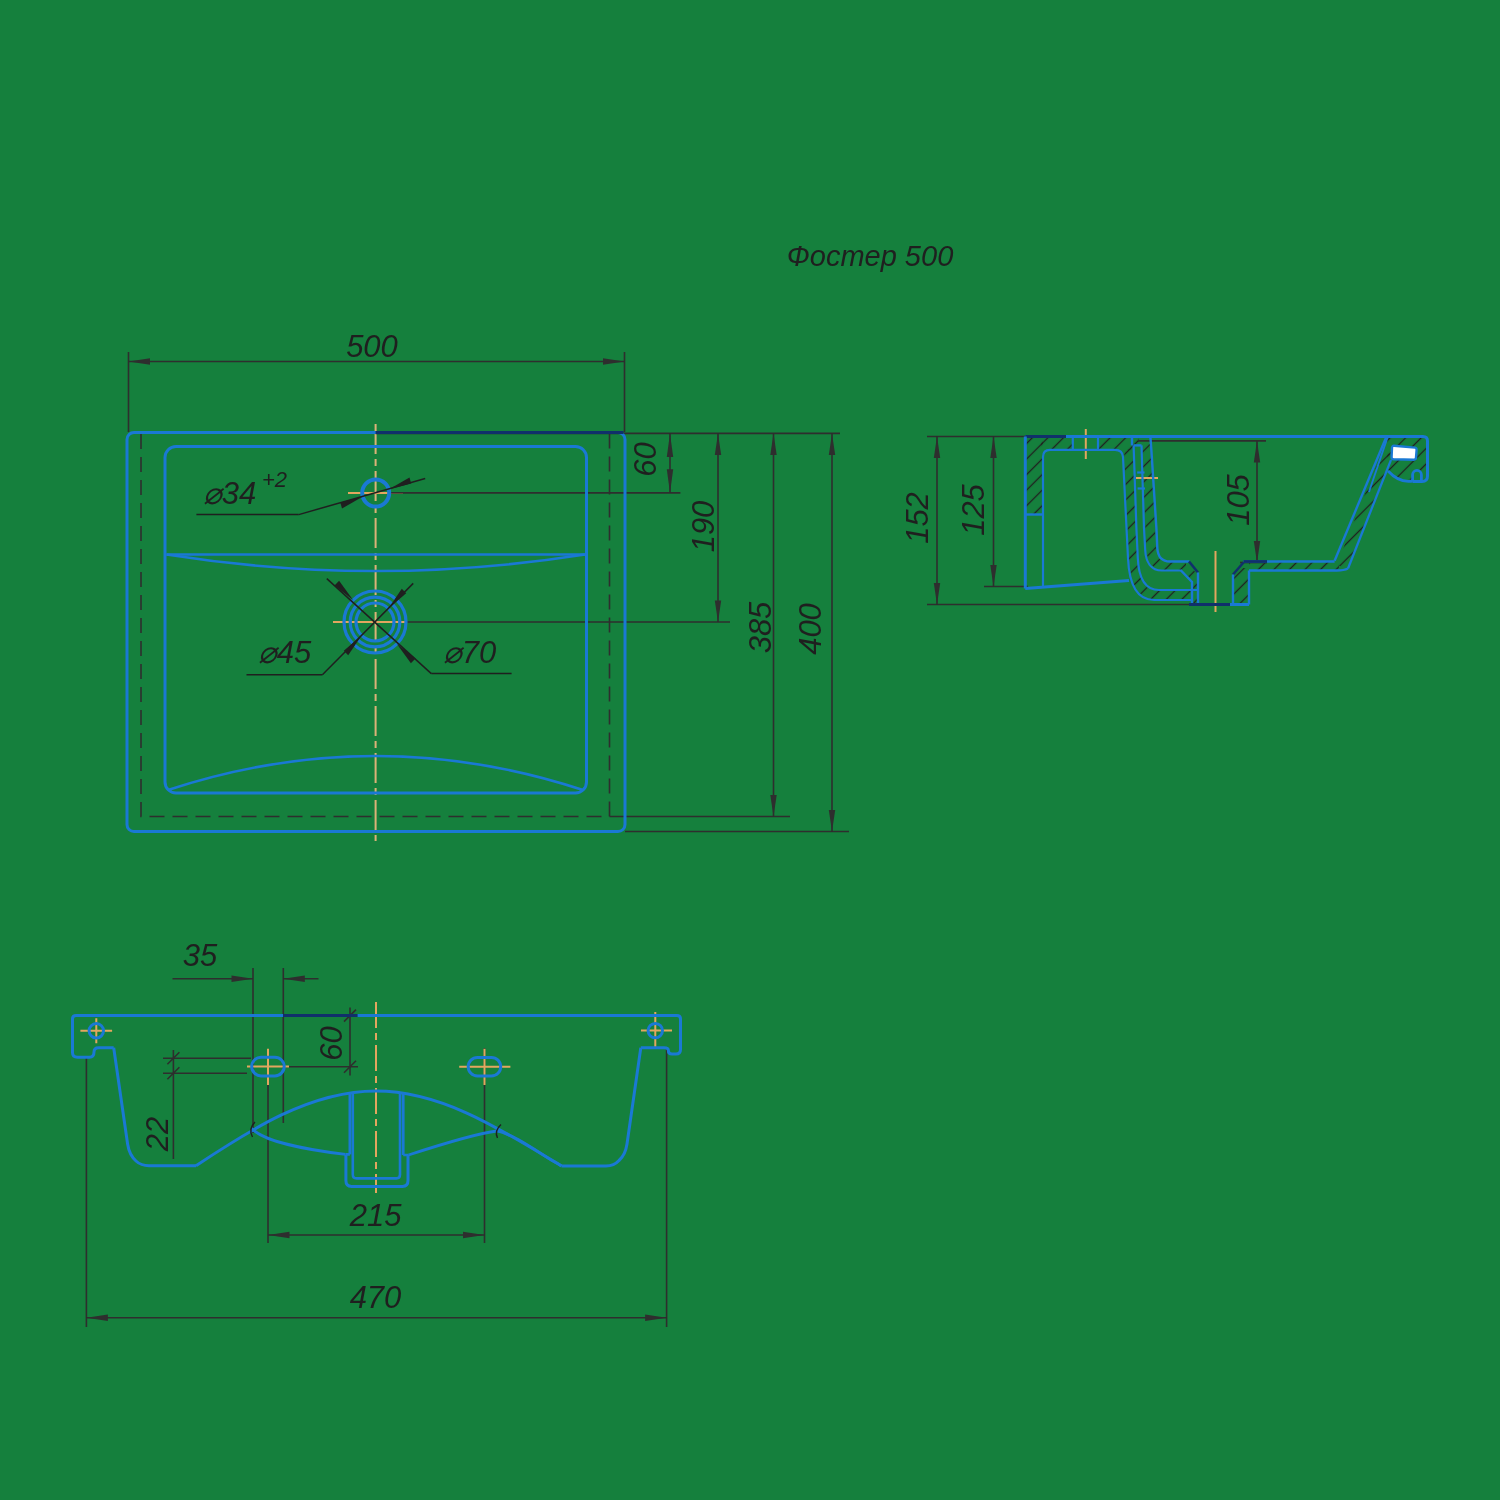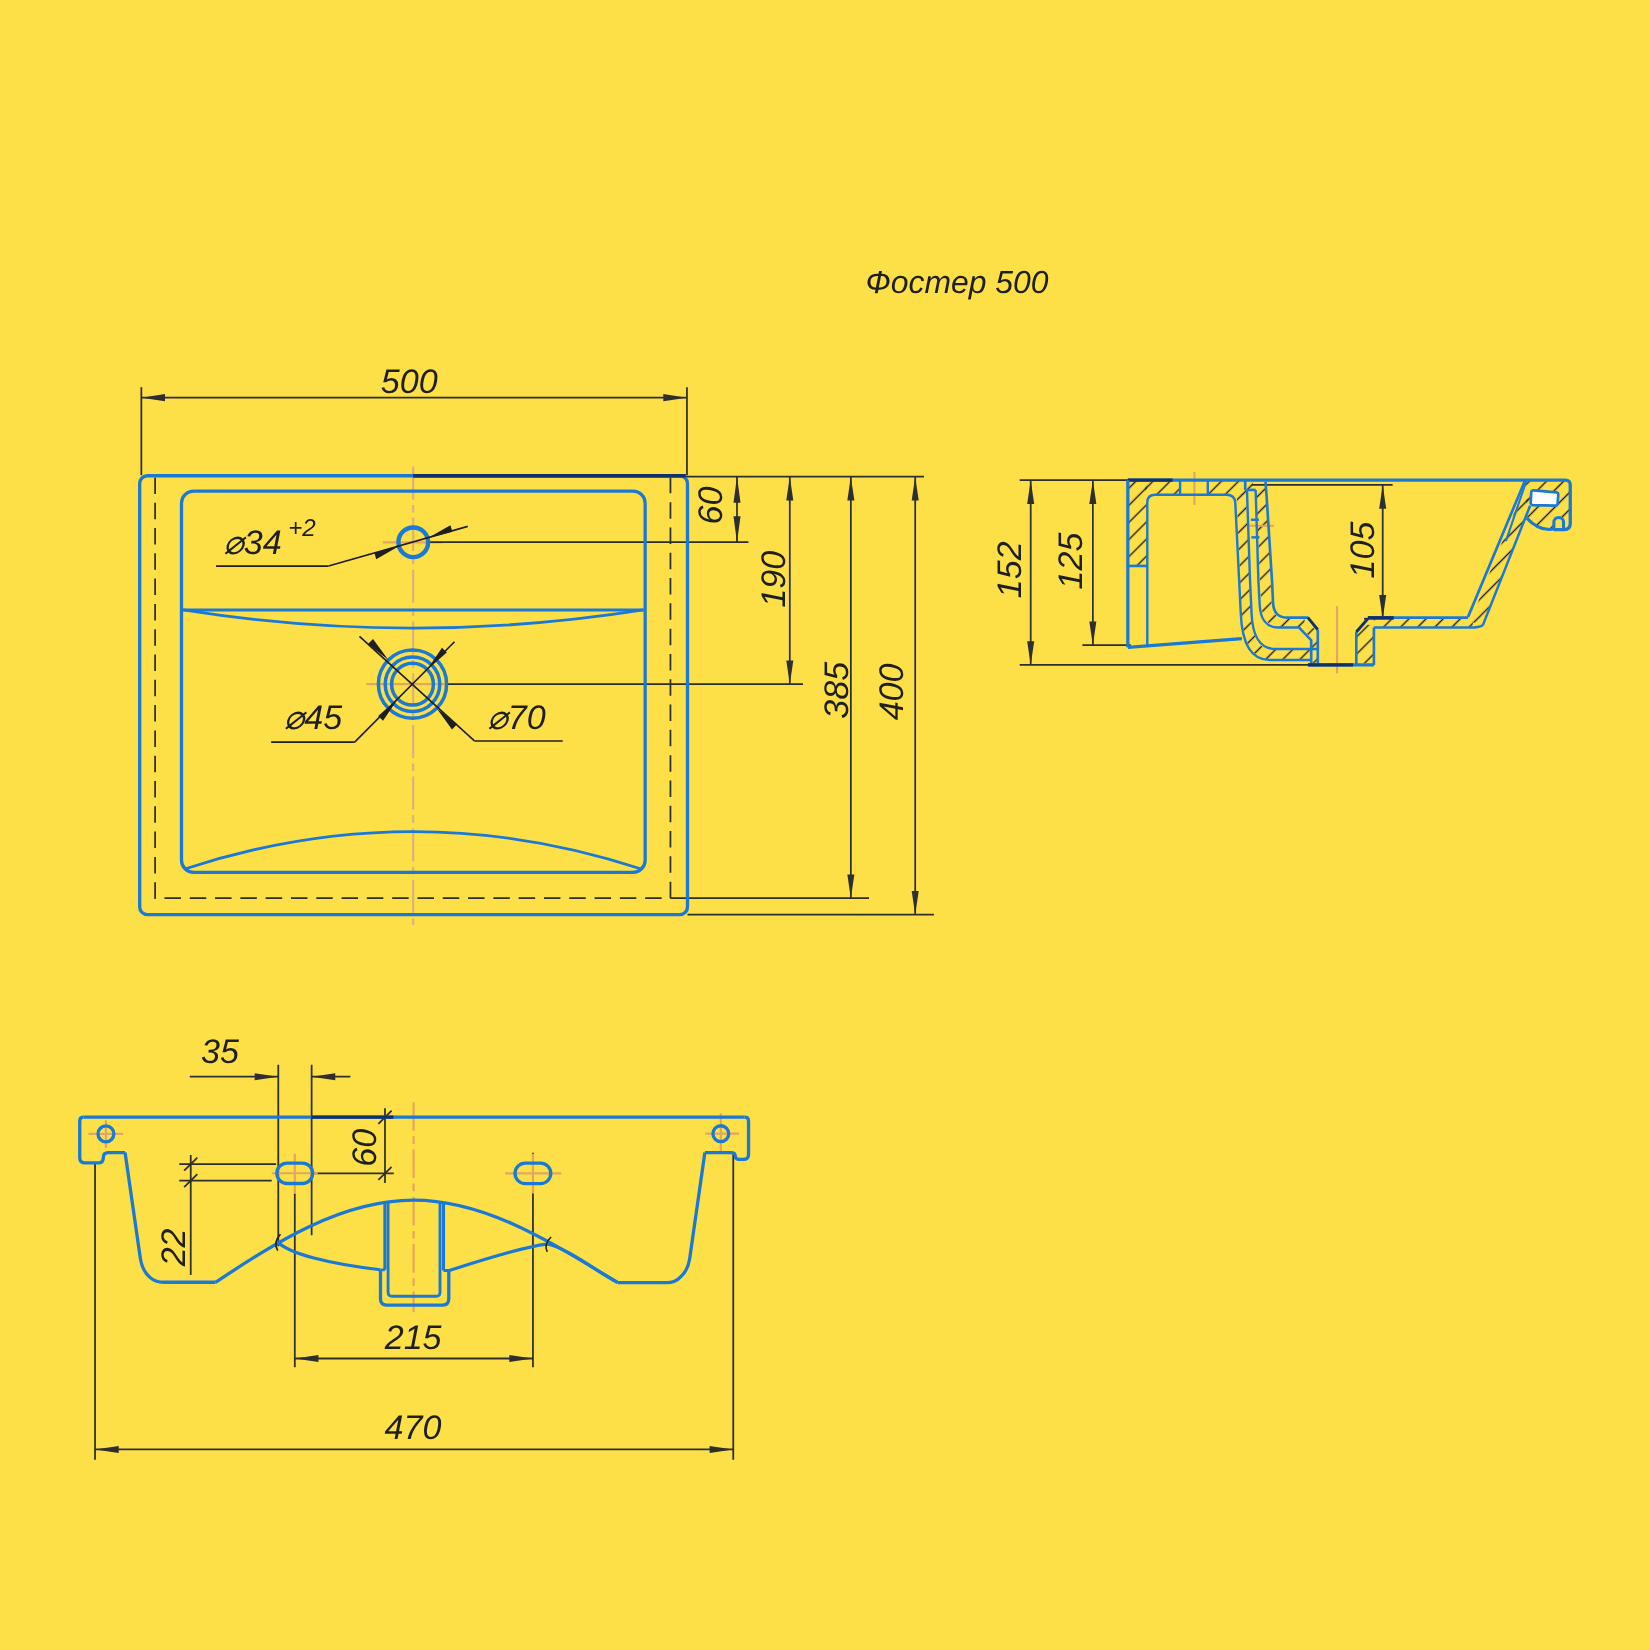--- a/index.html
+++ b/index.html
@@ -1,16 +1,16 @@
 <!DOCTYPE html>
 <html><head>
 <meta charset="utf-8">
 <style>
   html,body{margin:0;padding:0;background:#ffffff;}
-  .pg{width:1500px;height:1500px;position:relative;background:#fde047;overflow:hidden;-webkit-font-smoothing:antialiased;}
+  .pg{width:1500px;height:1500px;position:relative;background:#15803d;overflow:hidden;-webkit-font-smoothing:antialiased;}
   text{font-family:"Liberation Sans",sans-serif;font-style:italic;fill:#1f1f1f;}
 </style>
 </head>
 <body>
 <div class="pg">
 <svg width="1500" height="1500" viewBox="0 0 1500 1500" xmlns="http://www.w3.org/2000/svg">
 <defs>
   <pattern id="hat" patternUnits="userSpaceOnUse" width="11" height="11" patternTransform="rotate(45)">
     <line x1="5.5" y1="0" x2="5.5" y2="11" stroke="#1f1f1f" stroke-width="1.3"></line>
   </pattern>

